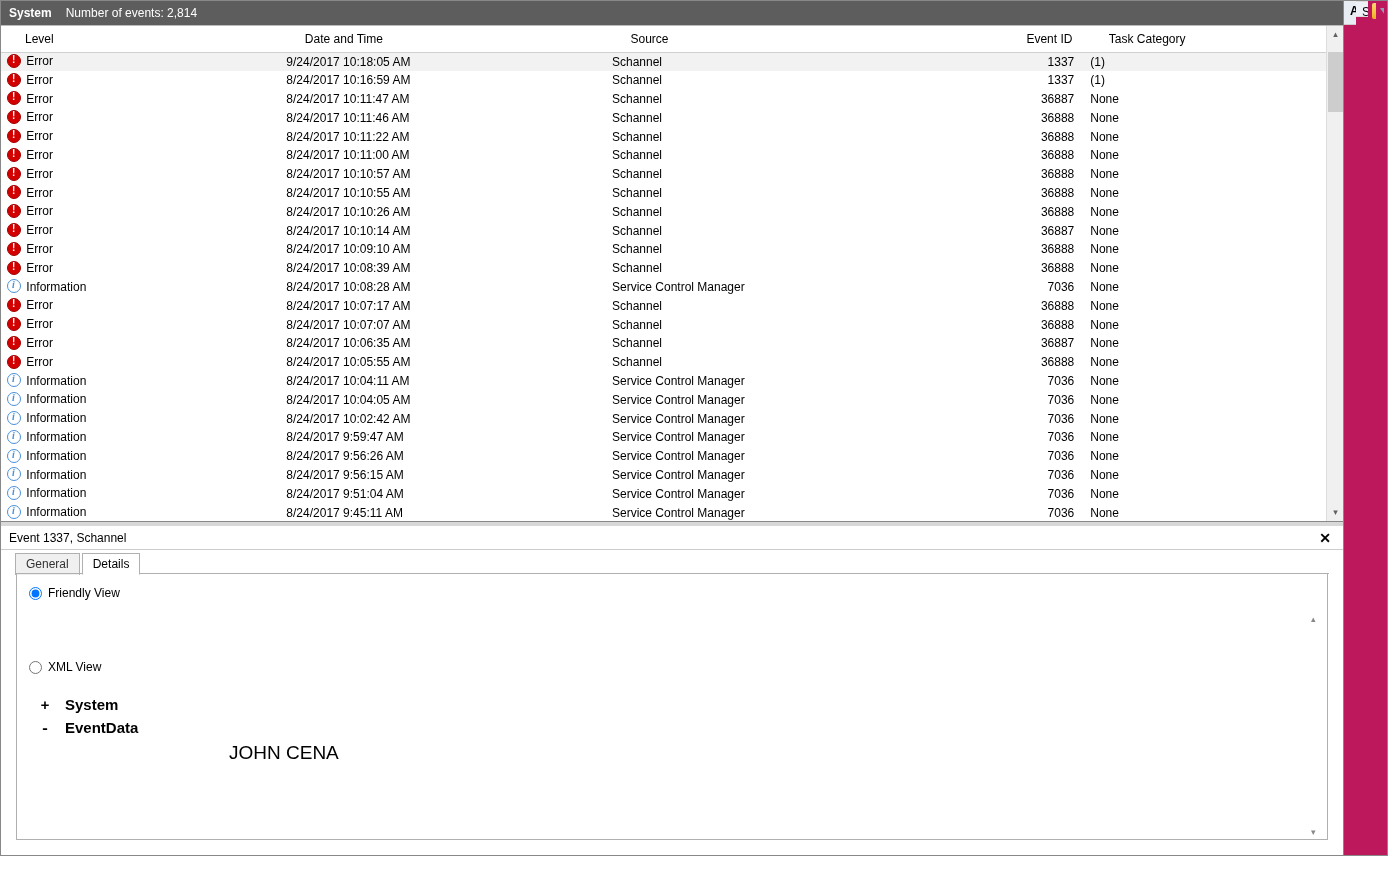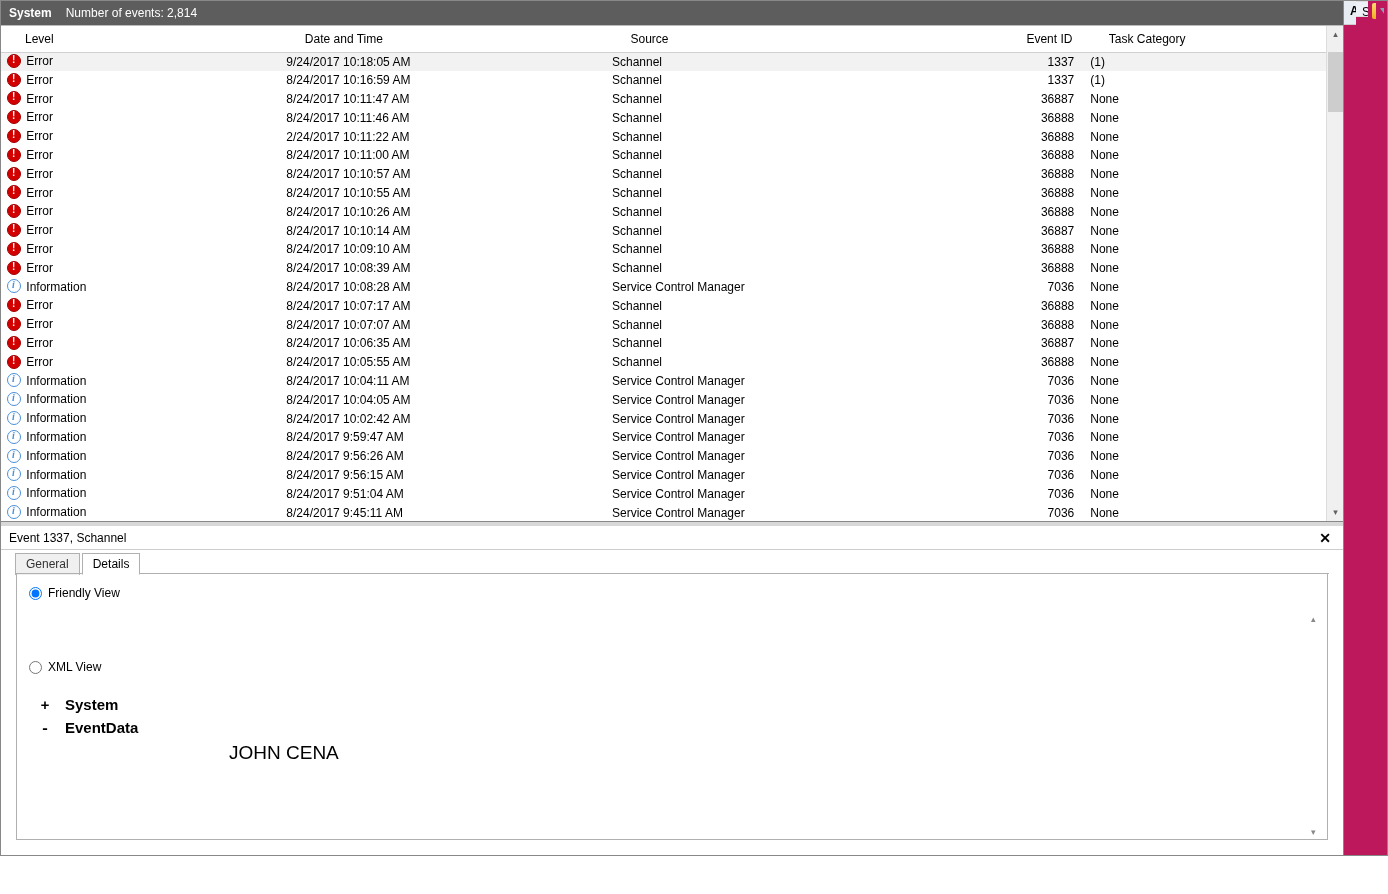--- a/index.html
+++ b/index.html
@@ -364,21 +364,21 @@
               </tr>
               <tr>
                 <td><span class="lvl-icon lvl-error"></span> <span>Error</span></td>
                 <td>8/24/2017 10:11:46 AM</td>
                 <td>Schannel</td>
                 <td class="cell-eventid">36888</td>
                 <td>None</td>
               </tr>
               <tr>
                 <td><span class="lvl-icon lvl-error"></span> <span>Error</span></td>
-                <td>2/24/2017 10:11:22 AM</td>
+                <td>8/24/2017 10:11:22 AM</td>
                 <td>Schannel</td>
                 <td class="cell-eventid">36888</td>
                 <td>None</td>
               </tr>
               <tr>
                 <td><span class="lvl-icon lvl-error"></span> <span>Error</span></td>
                 <td>8/24/2017 10:11:00 AM</td>
                 <td>Schannel</td>
                 <td class="cell-eventid">36888</td>
                 <td>None</td>

